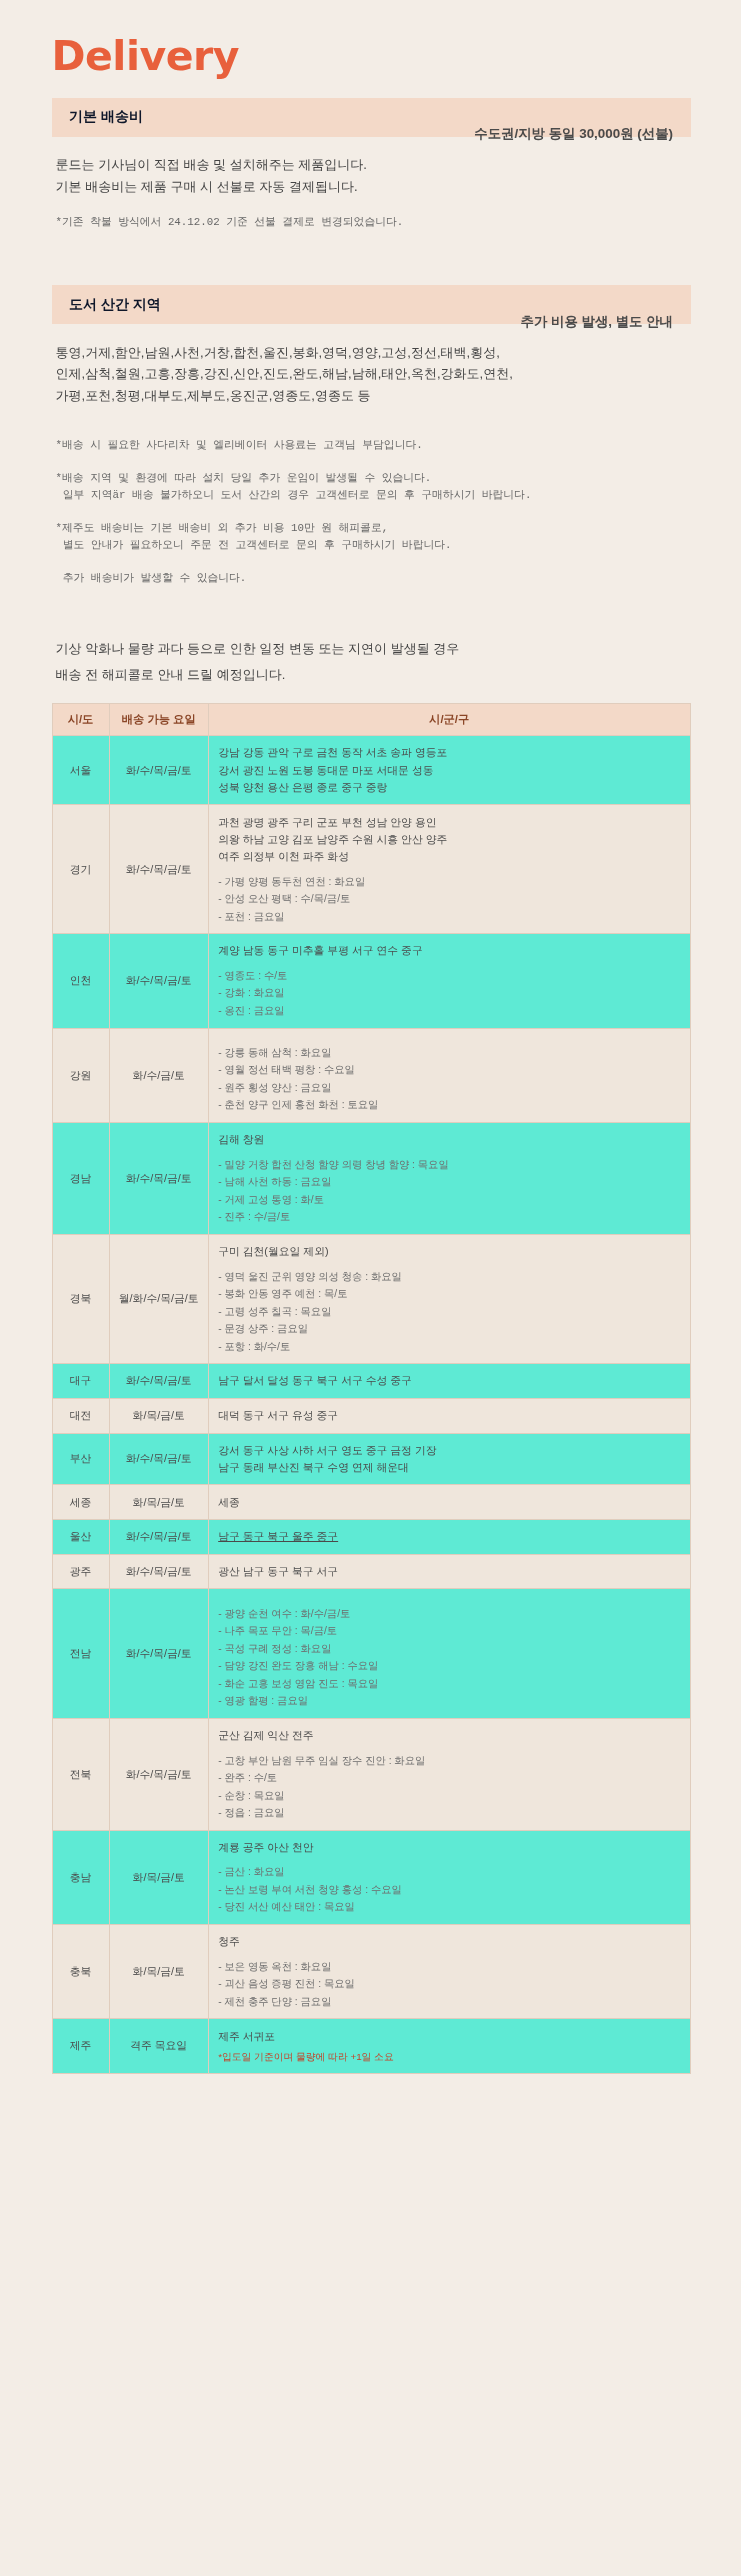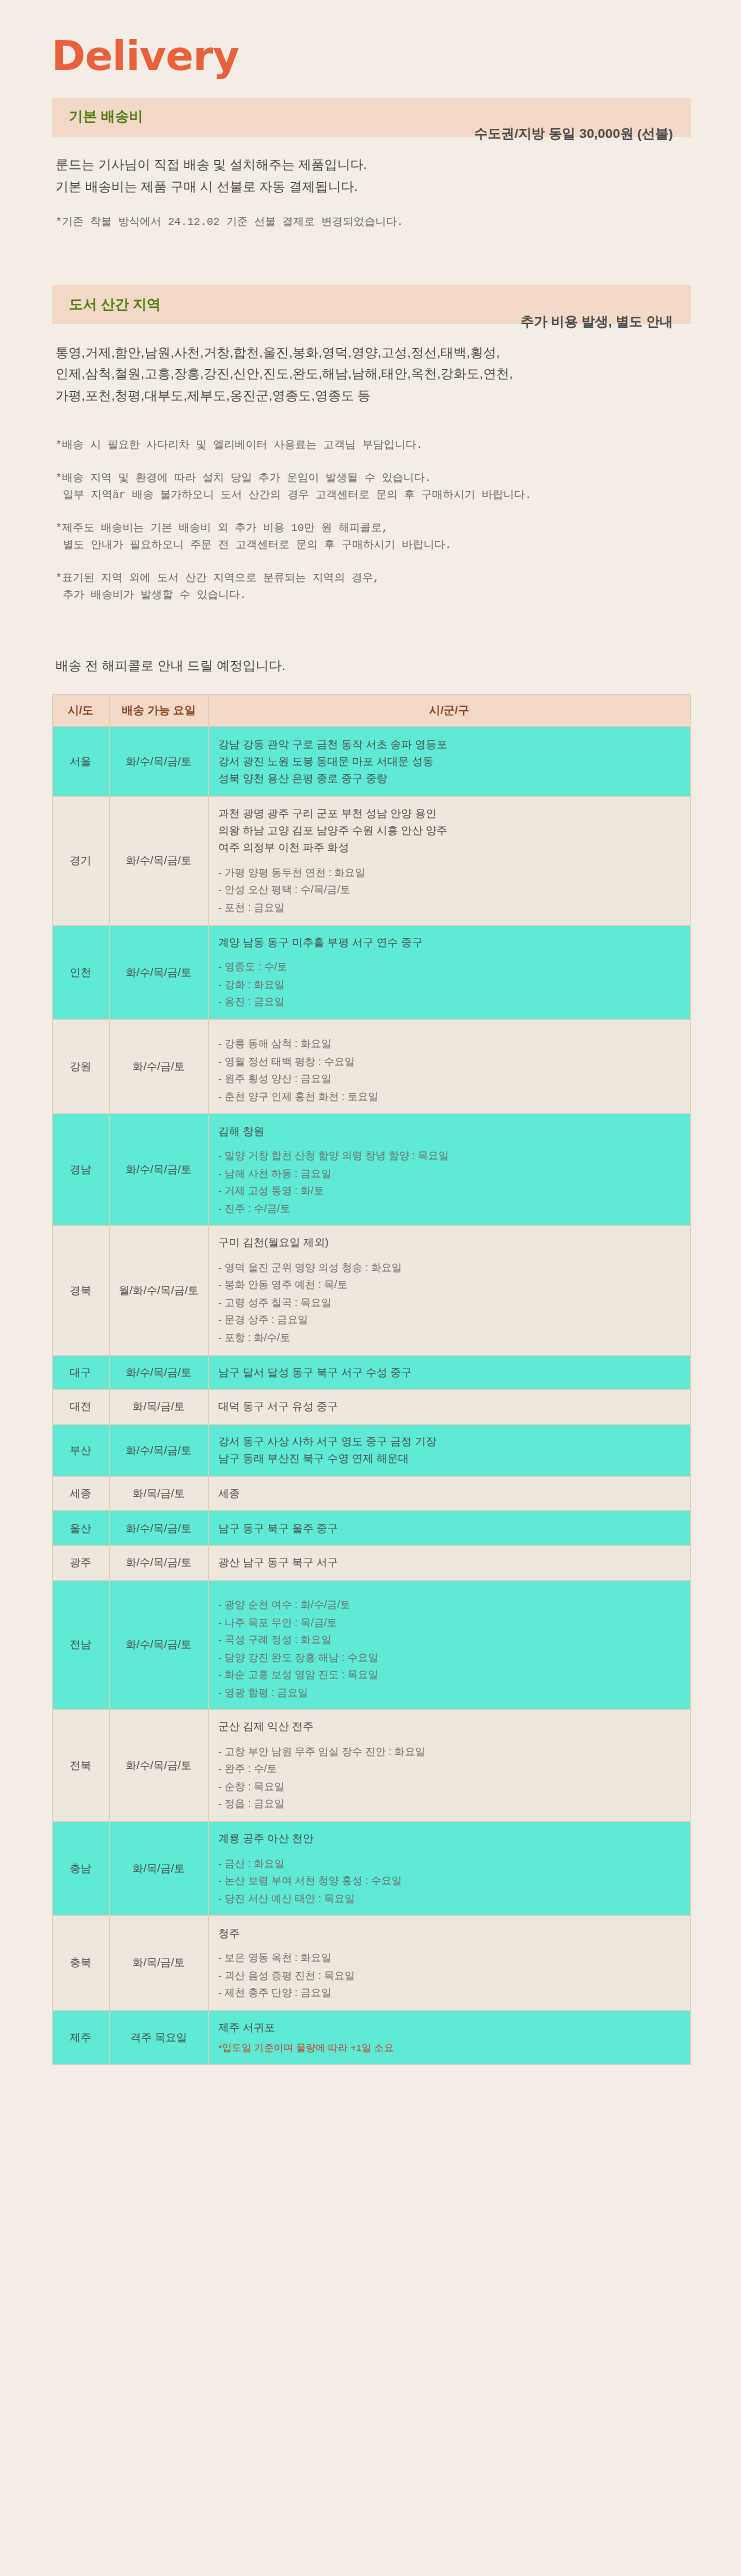--- a/index.html
+++ b/index.html
@@ -36,21 +36,21 @@
     height:39px;
     display:flex;
     align-items:center;
     justify-content:space-between;
     padding:0 17.5px;
     margin-bottom:17.5px;
   }
   .sec-bar .lt {
     font-size:14px;
     font-weight:bold;
-    color:#4d7c0f;
+    color:#0f172a;
   }
   .sec-bar .rt {
     font-size:13.4px;
     font-weight:bold;
     color:#4a4a4a;
     margin-top:34px;
   }
   .sec-bar.solo .lt { color:#c24f2a; }
 
   
@@ -165,28 +165,28 @@
     </div>
     <div class="note-block">
       <div class="para small">*배송 지역 및 환경에 따라 설치 당일 추가 운임이 발생될 수 있습니다.</div>
       <div class="para small indent">일부 지역är 배송 불가하오니 도서 산간의 경우 고객센터로 문의 후 구매하시기 바랍니다.</div>
     </div>
     <div class="note-block">
       <div class="para small">*제주도 배송비는 기본 배송비 외 추가 비용 10만 원 해피콜로,</div>
       <div class="para small indent">별도 안내가 필요하오니 주문 전 고객센터로 문의 후 구매하시기 바랍니다.</div>
     </div>
     <div class="note-block">
-      <div class="para small">*표기된 지역 외에 도서 산간 지역으로 분류되는 지역의 경우,</div>
       <div class="para small indent">추가 배송비가 발생할 수 있습니다.</div>
     </div>
 
     <div class="gap-lg"></div>
 
 
     <div class="block">
+      <div class="sched-desc">기상 악화나 물량 과다 등으로 인한 일정 변동 또는 지연이 발생될 경우</div>
       <div class="sched-desc">배송 전 해피콜로 안내 드릴 예정입니다.</div>
     </div>
 
 
     <table class="sched">
       <colgroup>
           <col class="c1">
           <col class="c2">
           <col class="c3">
         </colgroup>
@@ -298,21 +298,21 @@
             <td class="c">세종</td>
             <td class="c">화/목/금/토</td>
             <td>
               <div style="white-space: pre-line;">세종</div>
             </td>
           </tr>
           <tr>
             <td class="c">울산</td>
             <td class="c">화/수/목/금/토</td>
             <td>
-              <div style="white-space: pre-line;">남구 동구 북구 울주 중구</div>
+              <div style="white-space: pre-line; text-decoration: underline;">남구 동구 북구 울주 중구</div>
             </td>
           </tr>
           <tr class="alt">
             <td class="c">광주</td>
             <td class="c">화/수/목/금/토</td>
             <td>
               <div style="white-space: pre-line;">광산 남구 동구 북구 서구</div>
             </td>
           </tr>
           <tr>

